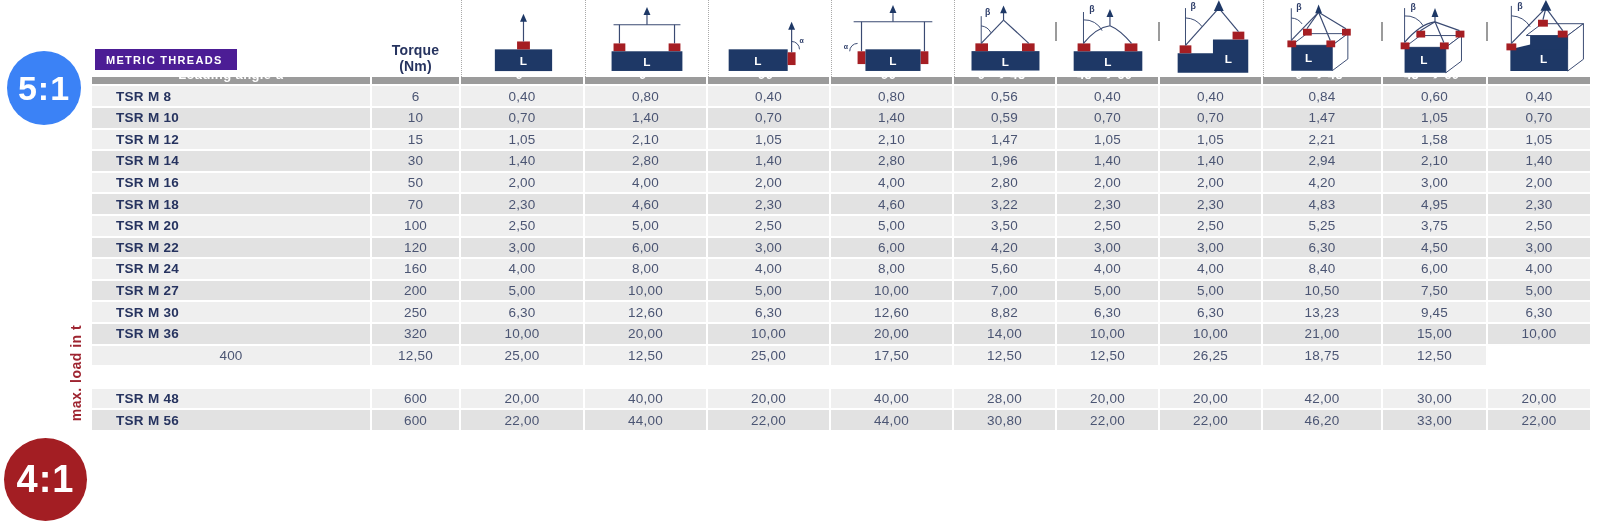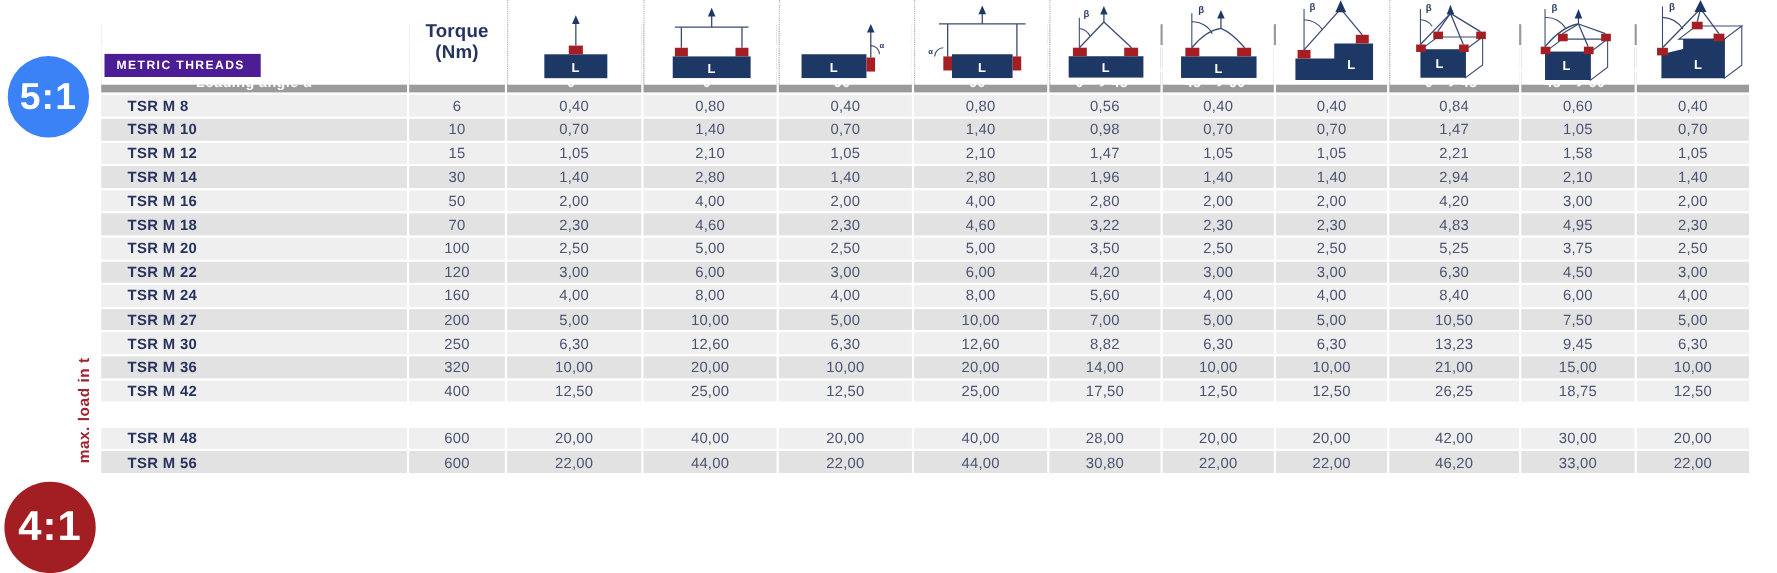--- a/index.html
+++ b/index.html
@@ -22,21 +22,21 @@
   .label-cell{justify-content:flex-start;padding-left:24px;font-weight:bold;color:#26335f;font-size:13.5px;letter-spacing:.3px;}
   .hdr{background:#9b9b9b;color:#fff;font-weight:bold;font-size:13px;letter-spacing:.4px;}
   .span3{grid-column:span 3;}
   .section-gap{grid-column:1 / -1;background:#fff;}
   
   .band{height:77px;position:relative;display:flex;align-items:flex-end;justify-content:center;background:#fff;}
   .band.dotted{border-left:1px dotted #a9a9a9;}
   #metric-badge{position:absolute;left:3px;bottom:7px;background:#4c1d95;color:#fff;font-size:11px;
        font-weight:bold;letter-spacing:1.3px;padding:5px 14px 4px 11px;}
   #torque-head{display:flex;flex-direction:column;align-items:center;justify-content:flex-end;
-       color:#26335f;font-weight:bold;font-size:17px;line-height:1.15;padding-bottom:19px;letter-spacing:.2px;}
+       color:#26335f;font-weight:bold;font-size:14px;line-height:1.15;padding-bottom:3px;letter-spacing:.2px;}
   .diag{width:100%;height:77px;}
   .diag text{font-family:"Liberation Sans",sans-serif;}
   .blockL{fill:#fff;font-size:12px;font-weight:bold;letter-spacing:.5px;}
   .ang{fill:#2c3c68;font-size:9px;font-weight:bold;}
   .ang-sm{fill:#2c3c68;font-size:7px;font-weight:bold;}
   .sling{stroke:#3a4a72;stroke-width:1.2;fill:none;}
   .thin{stroke:#3a4a72;stroke-width:1;fill:none;}
   .navyfill{fill:#1e3866;}
   .redfill{fill:#a51e23;}
   .facet{fill:#fff;stroke:#3a4a72;stroke-width:1;}
@@ -274,21 +274,21 @@
       <div class="cell value-cell light">0,40</div>
       <div class="cell value-cell light">0,84</div>
       <div class="cell value-cell light">0,60</div>
       <div class="cell value-cell light">0,40</div>
       <div class="cell label-cell dark">TSR M 10</div>
       <div class="cell torque-cell dark">10</div>
       <div class="cell value-cell dark">0,70</div>
       <div class="cell value-cell dark">1,40</div>
       <div class="cell value-cell dark">0,70</div>
       <div class="cell value-cell dark">1,40</div>
-      <div class="cell value-cell dark">0,98</div>
+      <div class="cell value-cell dark">0,59</div>
       <div class="cell value-cell dark">0,70</div>
       <div class="cell value-cell dark">0,70</div>
       <div class="cell value-cell dark">1,47</div>
       <div class="cell value-cell dark">1,05</div>
       <div class="cell value-cell dark">0,70</div>
       <div class="cell label-cell light">TSR M 12</div>
       <div class="cell torque-cell light">15</div>
       <div class="cell value-cell light">1,05</div>
       <div class="cell value-cell light">2,10</div>
       <div class="cell value-cell light">1,05</div>
@@ -400,21 +400,20 @@
       <div class="cell value-cell dark">10,00</div>
       <div class="cell value-cell dark">20,00</div>
       <div class="cell value-cell dark">10,00</div>
       <div class="cell value-cell dark">20,00</div>
       <div class="cell value-cell dark">14,00</div>
       <div class="cell value-cell dark">10,00</div>
       <div class="cell value-cell dark">10,00</div>
       <div class="cell value-cell dark">21,00</div>
       <div class="cell value-cell dark">15,00</div>
       <div class="cell value-cell dark">10,00</div>
-      <div class="cell label-cell light">TSR M 42</div>
       <div class="cell torque-cell light">400</div>
       <div class="cell value-cell light">12,50</div>
       <div class="cell value-cell light">25,00</div>
       <div class="cell value-cell light">12,50</div>
       <div class="cell value-cell light">25,00</div>
       <div class="cell value-cell light">17,50</div>
       <div class="cell value-cell light">12,50</div>
       <div class="cell value-cell light">12,50</div>
       <div class="cell value-cell light">26,25</div>
       <div class="cell value-cell light">18,75</div>

